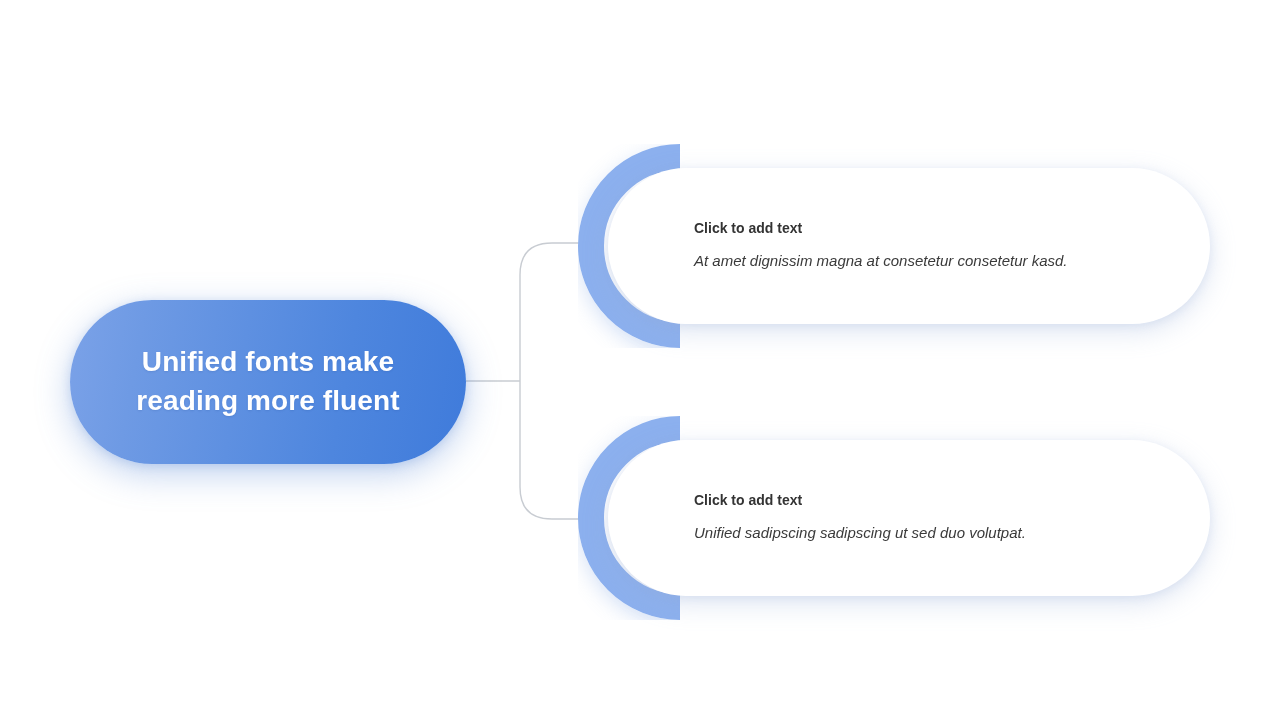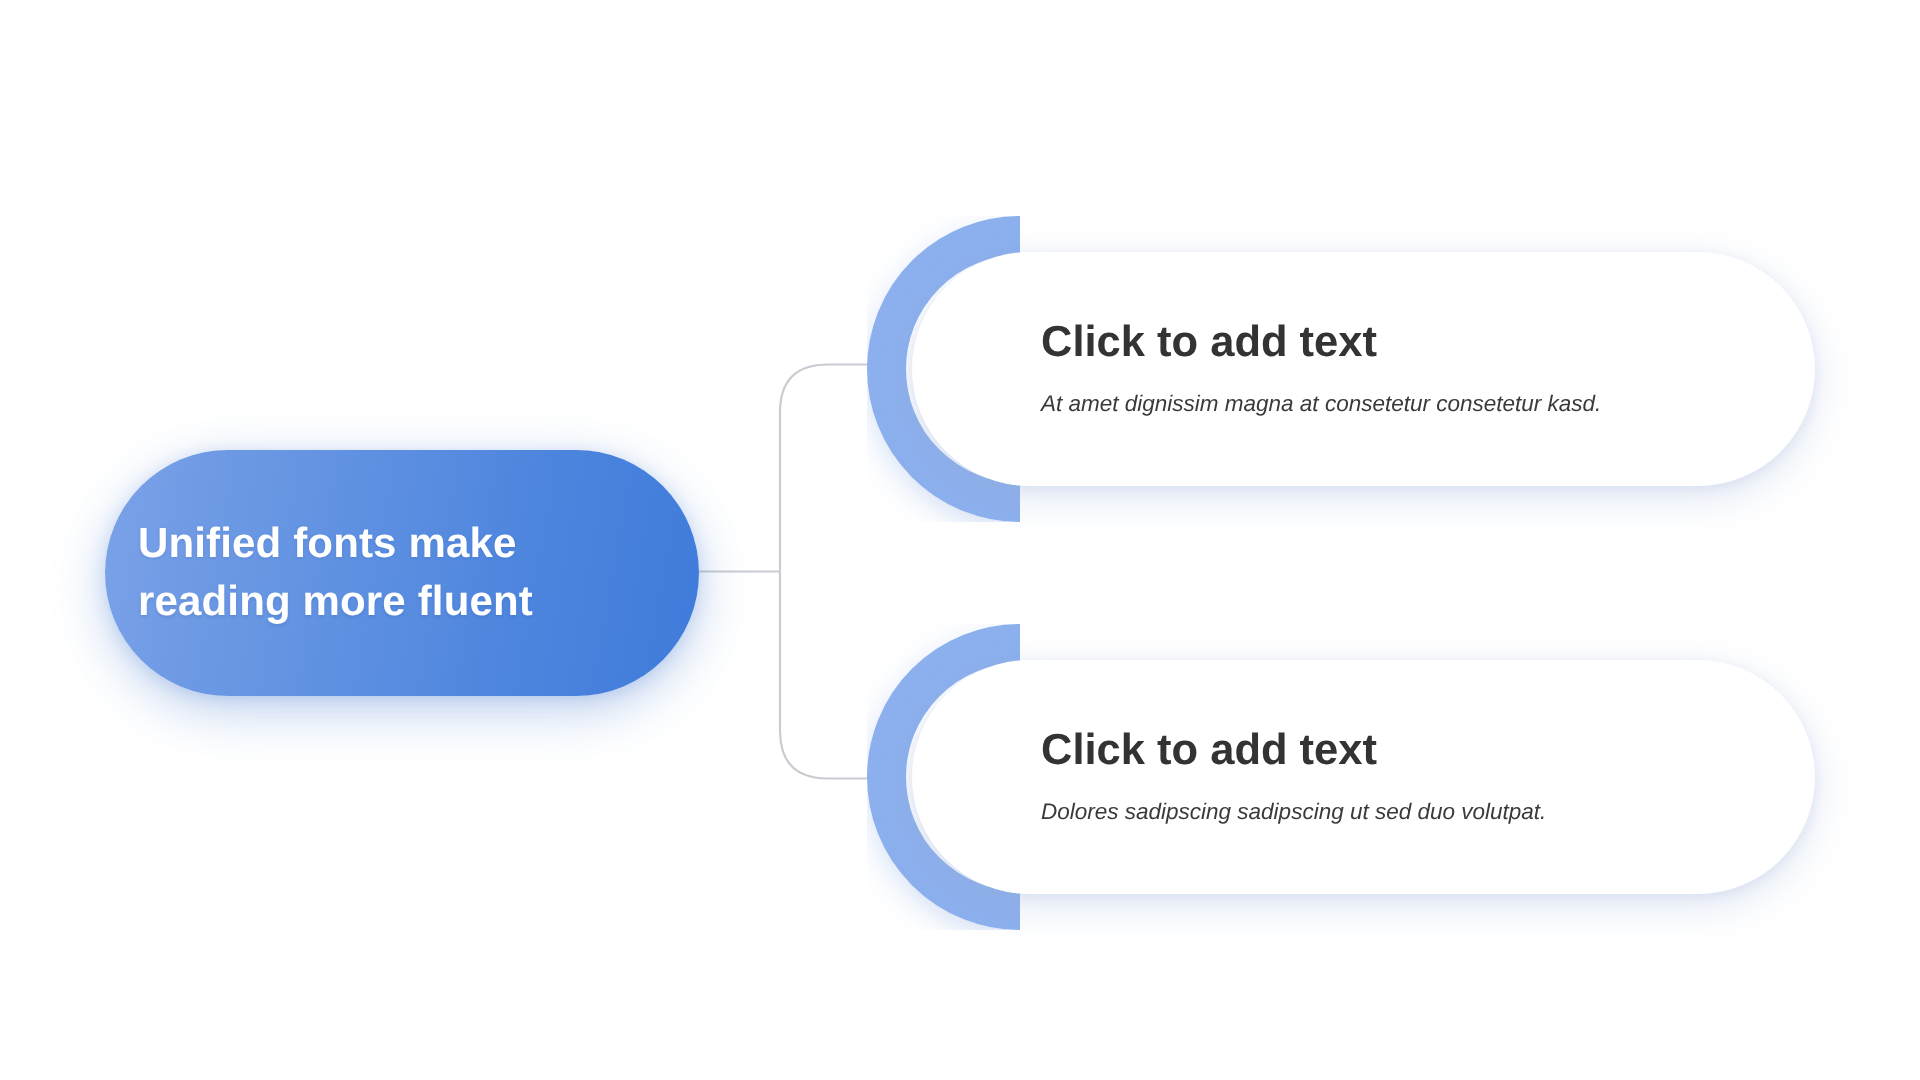--- a/index.html
+++ b/index.html
@@ -46,21 +46,21 @@
     display: flex;
     align-items: center;
     justify-content: center;
     z-index: 5;
   }
   .root-node-text {
     color: #ffffff;
     font-size: 28px;
     font-weight: bold;
     line-height: 1.38;
-    text-align: left;
+    text-align: center;
     letter-spacing: 0.1px;
     padding: 0 22px;
     text-shadow: 0 1px 2px rgba(40, 80, 150, 0.18);
   }
 
   
   .branch {
     position: absolute;
     z-index: 3;
   }
@@ -102,21 +102,21 @@
                 0 2px 8px rgba(150, 172, 214, 0.18);
     z-index: 2;
     display: flex;
     flex-direction: column;
     justify-content: center;
     padding-left: 86px;
     padding-right: 44px;
     box-sizing: border-box;
   }
   .card-title {
-    font-size: 29px;
+    font-size: 14px;
     font-weight: bold;
     color: #333333;
     line-height: 1.2;
     margin: 0 0 14px 0;
   }
   .card-desc {
     font-size: 15px;
     color: #3a3a3a;
     line-height: 1.35;
     margin: 0;
@@ -147,17 +147,17 @@
       <div class="card-desc">At amet dignissim magna at consetetur consetetur kasd.</div>
     </div>
   </div>
 
   <div class="branch branch-2">
     <div class="arc-wrap">
       <div class="arc-ring"></div>
     </div>
     <div class="card">
       <div class="card-title">Click to add text</div>
-      <div class="card-desc">Dolores sadipscing sadipscing ut sed duo volutpat.</div>
+      <div class="card-desc">Unified sadipscing sadipscing ut sed duo volutpat.</div>
     </div>
   </div>
 
 </div>
 
 </body></html>

